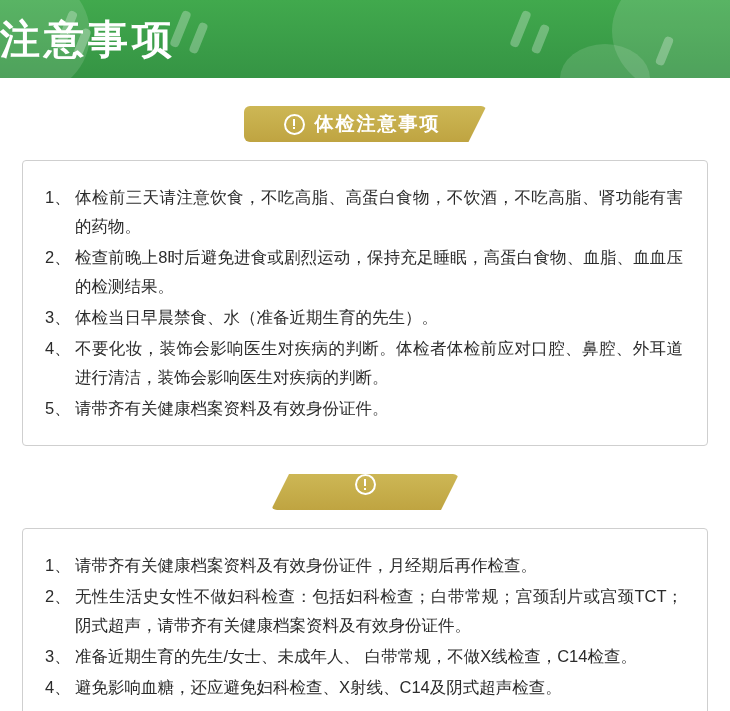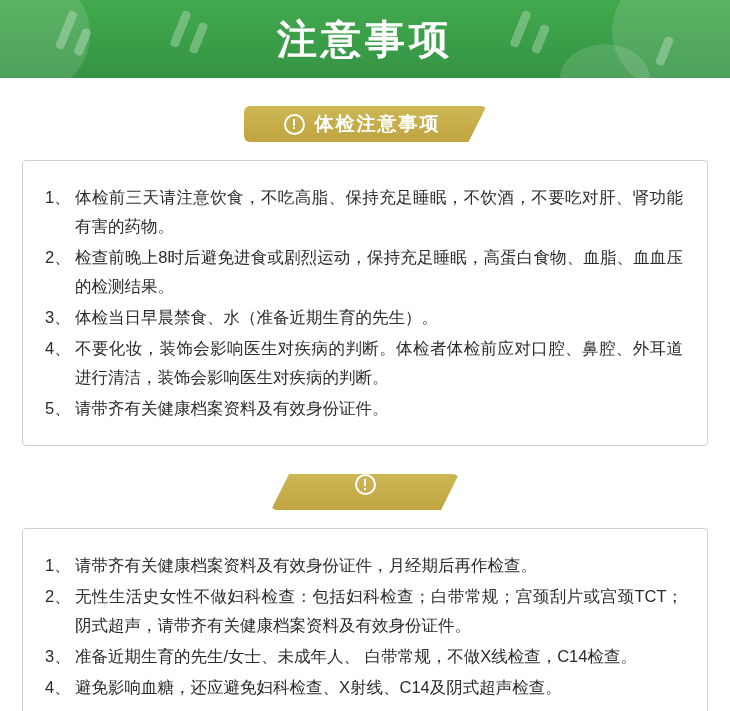--- a/index.html
+++ b/index.html
@@ -22,21 +22,20 @@
     height: 78px;
     background: #3aa049;
     background: linear-gradient(180deg, #41a94d 0%, #359444 100%);
     overflow: hidden;
   }
   .banner-title {
     position: absolute;
     left: 0;
     right: 0;
     top: 14px;
-    text-align: center;
     color: #ffffff;
     font-size: 40px;
     font-weight: bold;
     letter-spacing: 4px;
     line-height: 50px;
   }
   .slash {
     position: absolute;
     background: rgba(255, 255, 255, 0.28);
     border-radius: 4px;
@@ -171,21 +170,21 @@
   <div class="pill-wrap">
     <div class="pill">
       <span class="excl-icon"></span>
       <span class="pill-label">体检注意事项</span>
     </div>
   </div>
   <div class="box">
     <ol class="items">
       <li>
         <span class="num">1、</span>
-        <span class="txt">体检前三天请注意饮食，不吃高脂、保持充足睡眠，不饮酒，不要吃对肝、肾功能有害的药物。</span>
+        <span class="txt">体检前三天请注意饮食，不吃高脂、高蛋白食物，不饮酒，不吃高脂、肾功能有害的药物。</span>
       </li>
       <li>
         <span class="num">2、</span>
         <span class="txt">检查前晚上8时后避免进食或剧烈运动，保持充足睡眠，高蛋白食物、血脂、血血压的检测结果。</span>
       </li>
       <li>
         <span class="num">3、</span>
         <span class="txt">体检当日早晨禁食、水（准备近期生育的先生）。</span>
       </li>
       <li>

